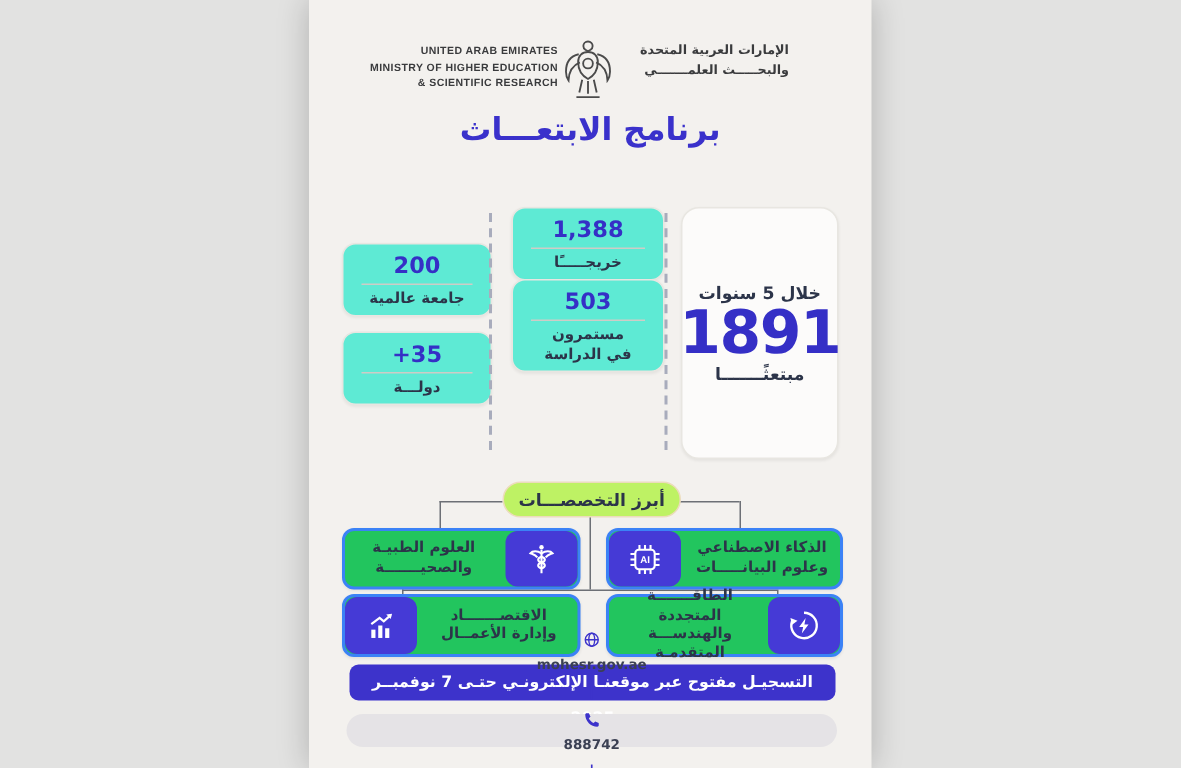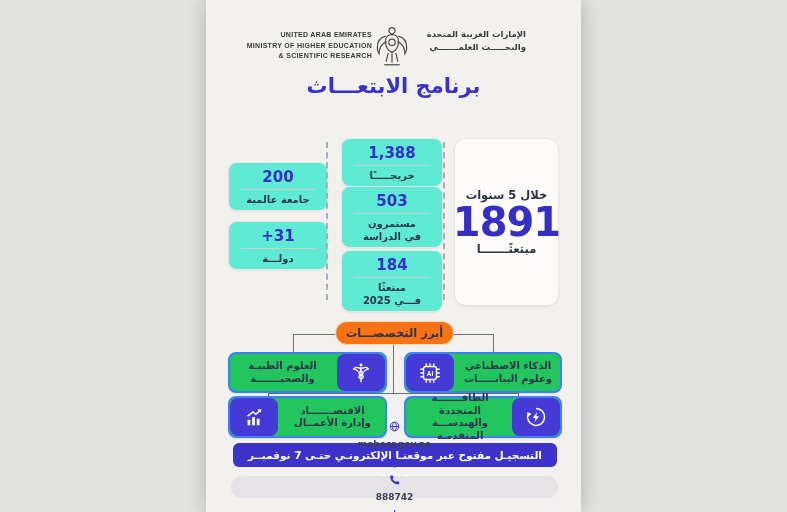--- a/index.html
+++ b/index.html
@@ -24,21 +24,21 @@
   .card .val{font-weight:bold;font-size:15px;color:#352fc6;}
   .card .sep{border-top:1px solid #cfccc6;margin:3px 8px 3px 8px;}
   .card .lbl{font-weight:bold;font-size:10px;line-height:13px;color:#2c3449;}
   .dash{position:absolute;border-left:2px dashed #a8acbc;width:0;}
   .hl-card{position:absolute;left:248px;top:138px;width:103px;height:166px;background:#fcfbfa;
     border:1px solid #e8e6e1;border-radius:12px;box-shadow:0 1px 2px rgba(0,0,0,.06);
     display:flex;flex-direction:column;align-items:center;justify-content:center;direction:rtl;}
   .hl-top,.hl-bottom{font-weight:bold;font-size:11.5px;color:#2c3449;}
   .hl-val{font-weight:bold;font-size:40px;line-height:40px;color:#352fc6;letter-spacing:-1px;}
   
-  .badge{position:absolute;left:129px;top:321px;width:117px;height:22px;background:#f97316;
+  .badge{position:absolute;left:129px;top:321px;width:117px;height:22px;background:#bef264;
     border:1px solid #ecdcbc;border-radius:12px;text-align:center;line-height:22px;direction:rtl;
     font-weight:bold;font-size:11.5px;color:#2c3449;}
   .conn{position:absolute;border-color:#6d7076;}
   .conn.h{border-top:1px solid #6d7076;height:0;}
   .conn.v{border-left:1px solid #6d7076;width:0;}
   .spec-box{position:absolute;background:#22c55e;border:2px solid #3b82f6;border-radius:8px;
     box-shadow:0 1px 2px rgba(0,0,0,.07);}
   .spec-text{position:absolute;top:0;bottom:0;display:flex;flex-direction:column;
     align-items:center;justify-content:center;direction:rtl;text-align:center;
     font-weight:bold;font-size:10px;line-height:12.5px;color:#2c3449;}
@@ -84,44 +84,36 @@
   </div>
 
   <div class="title">برنامج الابتعـــاث</div>
 
   <div class="card" style="left:22px;top:162px;width:90px;">
     <div class="val">200</div>
     <div class="sep"></div>
     <div class="lbl"><span>جامعة عالمية</span></div>
   </div>
   <div class="card" style="left:22px;top:221px;width:90px;">
-    <div class="val">31+</div>
+    <div class="val">35+</div>
     <div class="sep"></div>
     <div class="lbl"><span>دولـــة</span></div>
   </div>
 
   <div class="card" style="left:135px;top:138px;width:92px;">
     <div class="val">1,388</div>
     <div class="sep"></div>
     <div class="lbl"><span>خريجـــــًا</span></div>
   </div>
   <div class="card" style="left:135px;top:186px;width:92px;">
     <div class="val">503</div>
     <div class="sep"></div>
     <div class="lbl">
       <div>مستمرون</div>
       <div>في الدراسة</div>
-    </div>
-  </div>
-  <div class="card" style="left:135px;top:250px;width:92px;">
-    <div class="val">184</div>
-    <div class="sep"></div>
-    <div class="lbl">
-      <div>مبتعثًا</div>
-      <div>فـــي 2025</div>
     </div>
   </div>
 
   <div class="dash" style="left:120px;top:142px;height:158px;"></div>
   <div class="dash" style="left:237px;top:142px;height:158px;"></div>
 
   <div class="hl-card">
     <div class="hl-top">خلال 5 سنوات</div>
     <div class="hl-val">1891</div>
     <div class="hl-bottom">مبتعثًـــــــا</div>

